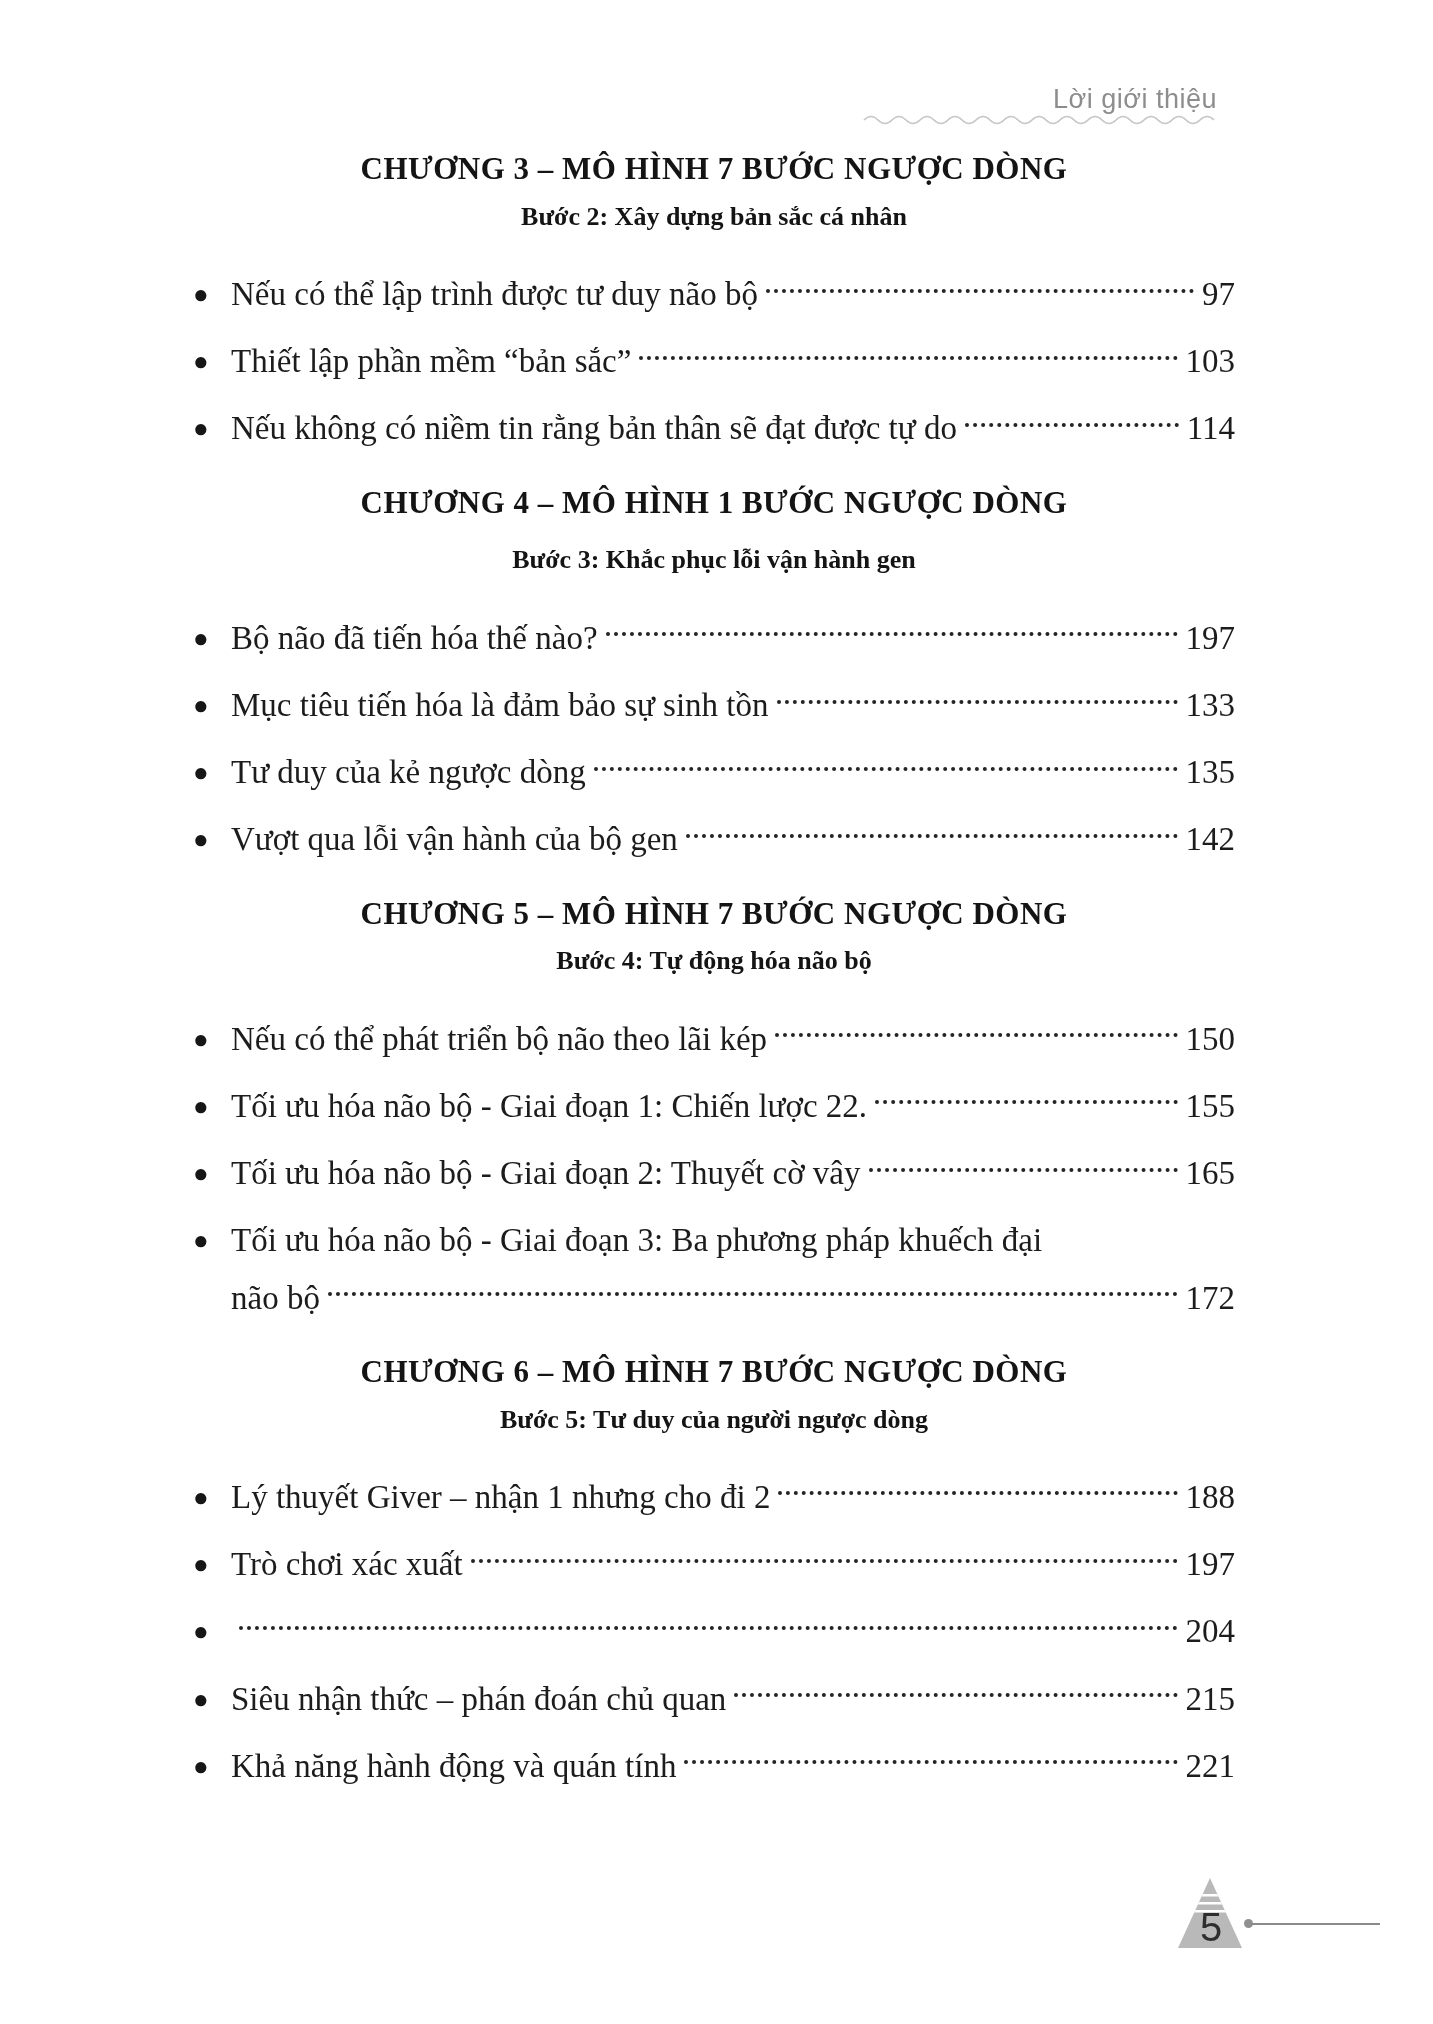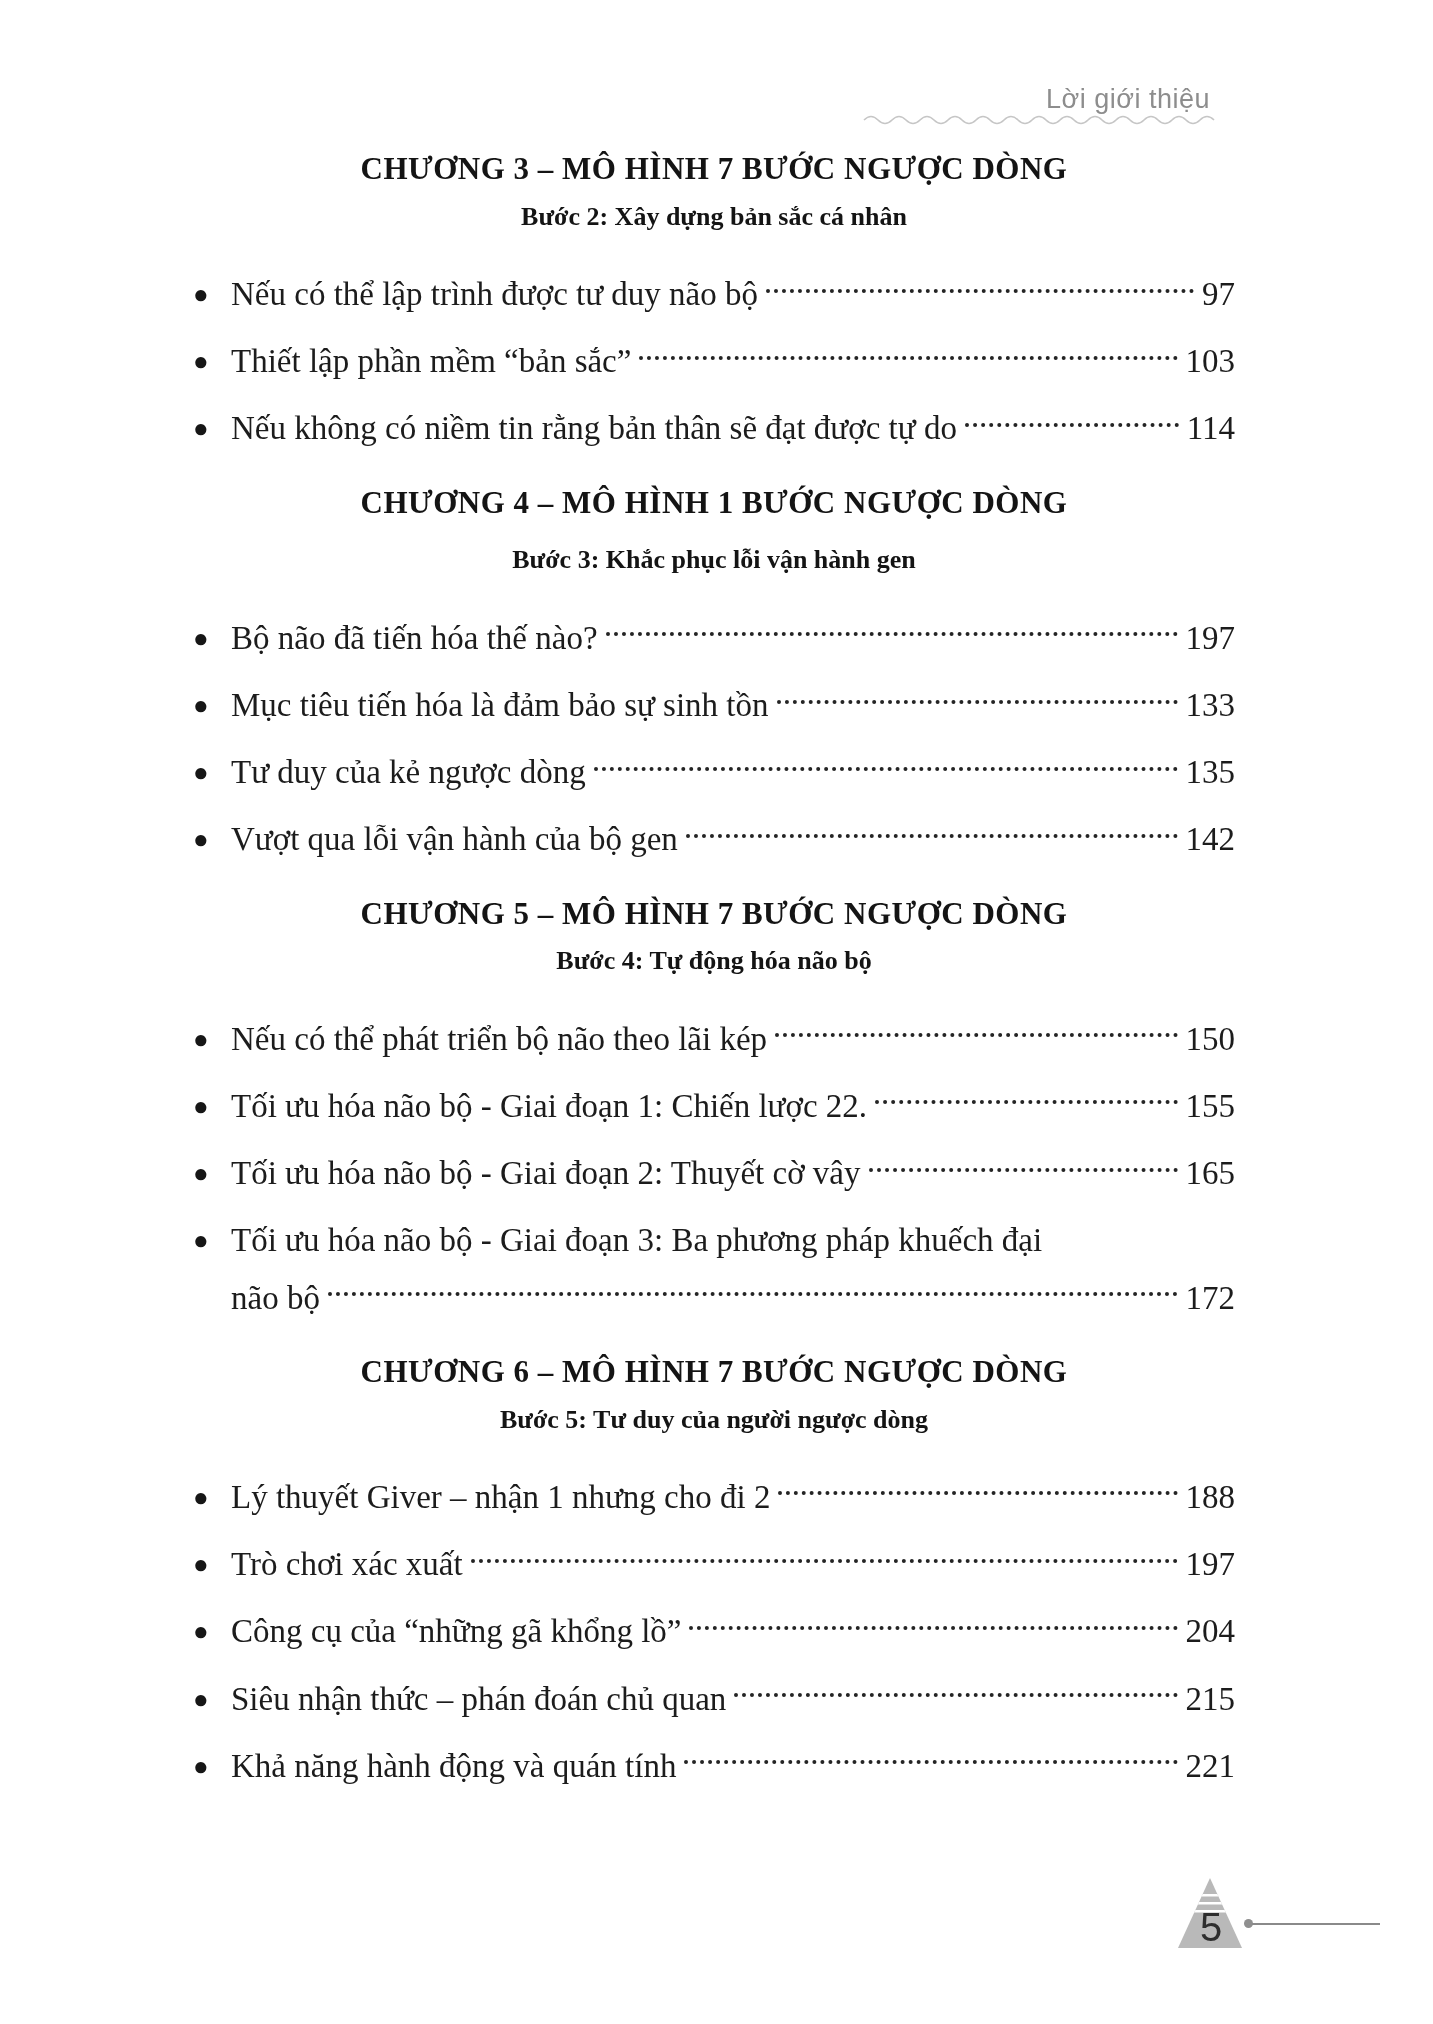--- a/index.html
+++ b/index.html
@@ -2,21 +2,21 @@
 <html><head>
 <meta charset="utf-8">
 <style>
   html,body{margin:0;padding:0;}
   body{
     width:1433px;height:2024px;background:#ffffff;position:relative;overflow:hidden;
     font-family:"Liberation Serif", serif;color:#1c1c1c;
   }
   
   .running-head{
-    position:absolute;top:84px;right:223px;
+    position:absolute;top:84px;right:216px;
     font-family:"Liberation Sans", sans-serif;
     font-size:27px;color:#8d8d8d;letter-spacing:0.5px;
   }
   .wave{position:absolute;top:114px;left:863px;}
   
   .content{position:absolute;top:150px;left:193px;width:1042px;}
   .section{margin:0 0 34px 0;}
   .chapter-title{
     text-align:center;font-weight:bold;font-size:31px;line-height:1.25;
     color:#141414;margin:0 0 12px 0;letter-spacing:0.5px;
@@ -204,21 +204,20 @@
             <span class="t-title">Trò chơi xác xuất</span>
             <span class="dots"></span>
             <span class="page-num">197</span>
           </div>
         </div>
       </li>
       <li class="toc-item">
         <span class="bullet">●</span>
         <div class="item-body">
           <div class="toc-row">
-            <span class="t-title">Công cụ của “những gã khổng lồ”</span>
             <span class="dots"></span>
             <span class="page-num">204</span>
           </div>
         </div>
       </li>
       <li class="toc-item">
         <span class="bullet">●</span>
         <div class="item-body">
           <div class="toc-row">
             <span class="t-title">Siêu nhận thức – phán đoán chủ quan</span>

